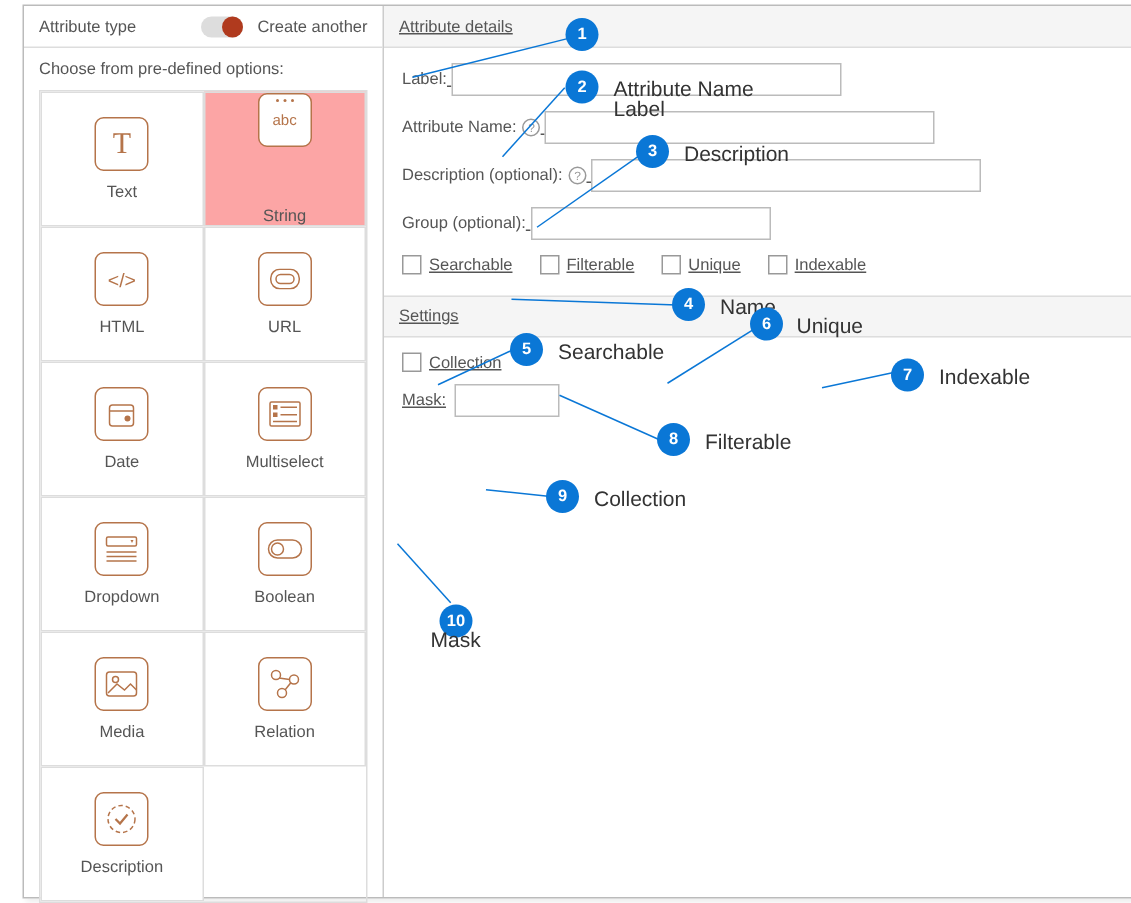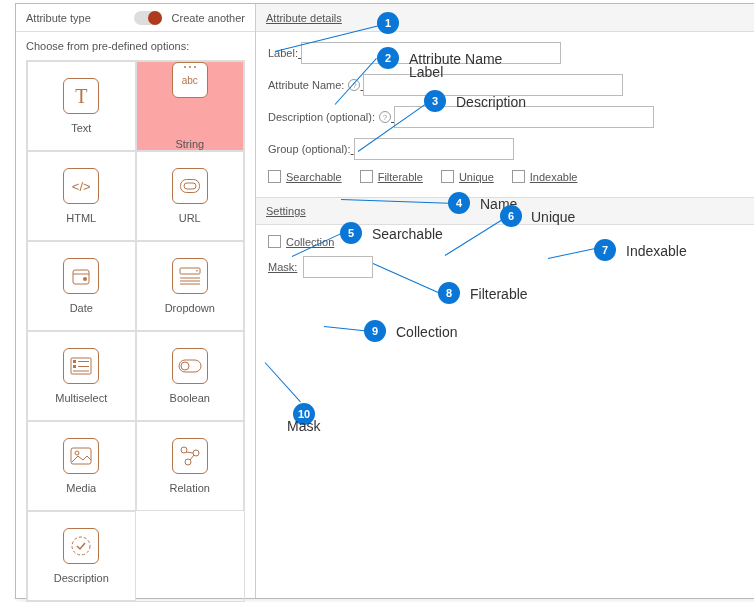--- a/index.html
+++ b/index.html
@@ -248,46 +248,46 @@
               <line x1="2" y1="8" x2="18" y2="8" stroke="#b5744a"></line>
               <circle cx="14" cy="13" r="2" fill="#b5744a"></circle>
             </svg>
         </div>
         <span class="label">Date</span>
       </div>
 
       <div class="type-cell">
         <div class="type-icon">
           <svg width="22" height="18" viewBox="0 0 22 18">
-              <rect x="1" y="1" width="20" height="6" rx="1" fill="none" stroke="#b5744a"></rect>
-              <path d="M17 3 L19 3 L18 5 Z" fill="#b5744a"></path>
-              <line x1="1" y1="11" x2="21" y2="11" stroke="#b5744a"></line>
-              <line x1="1" y1="14" x2="21" y2="14" stroke="#b5744a"></line>
-              <line x1="1" y1="17" x2="21" y2="17" stroke="#b5744a"></line>
-            </svg>
-        </div>
-        <span class="label">Dropdown</span>
-      </div>
-
-      <div class="type-cell">
-        <div class="type-icon">
-          <svg width="22" height="18" viewBox="0 0 22 18">
               <rect x="1" y="1" width="20" height="16" rx="1" fill="none" stroke="#b5744a"></rect>
               <rect x="3" y="3" width="3" height="3" fill="#b5744a"></rect>
               <line x1="8" y1="4.5" x2="19" y2="4.5" stroke="#b5744a"></line>
               <rect x="3" y="8" width="3" height="3" fill="#b5744a"></rect>
               <line x1="8" y1="9.5" x2="19" y2="9.5" stroke="#b5744a"></line>
               <line x1="3" y1="14" x2="19" y2="14" stroke="#b5744a"></line>
             </svg>
         </div>
         <span class="label">Multiselect</span>
       </div>
 
       <div class="type-cell">
         <div class="type-icon">
+          <svg width="22" height="18" viewBox="0 0 22 18">
+              <rect x="1" y="1" width="20" height="6" rx="1" fill="none" stroke="#b5744a"></rect>
+              <path d="M17 3 L19 3 L18 5 Z" fill="#b5744a"></path>
+              <line x1="1" y1="11" x2="21" y2="11" stroke="#b5744a"></line>
+              <line x1="1" y1="14" x2="21" y2="14" stroke="#b5744a"></line>
+              <line x1="1" y1="17" x2="21" y2="17" stroke="#b5744a"></line>
+            </svg>
+        </div>
+        <span class="label">Dropdown</span>
+      </div>
+
+      <div class="type-cell">
+        <div class="type-icon">
           <svg width="24" height="14" viewBox="0 0 24 14">
               <rect x="1" y="1" width="22" height="12" rx="6" fill="none" stroke="#b5744a"></rect>
               <circle cx="7" cy="7" r="4" fill="none" stroke="#b5744a"></circle>
             </svg>
         </div>
         <span class="label">Boolean</span>
       </div>
 
       <div class="type-cell">
         <div class="type-icon">

